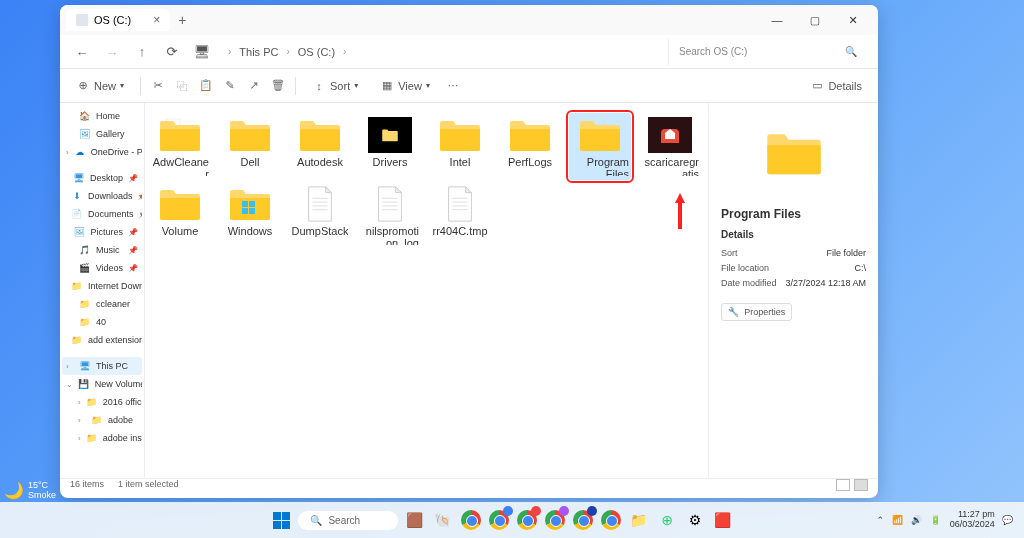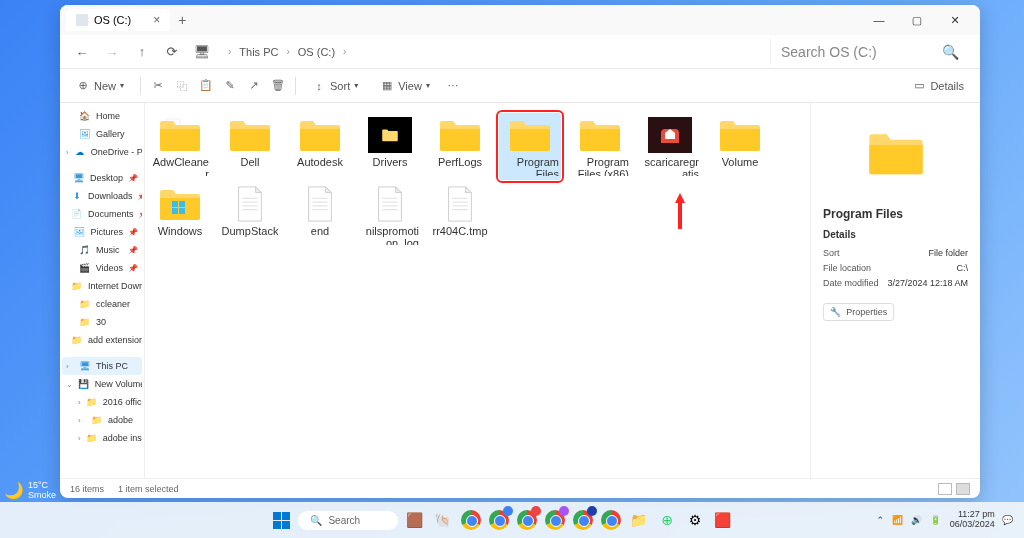--- a/index.html
+++ b/index.html
@@ -1,31 +1,31 @@
 <!DOCTYPE html>
 <html><head>
 <meta charset="utf-8">
 <style>
 * { margin:0; padding:0; box-sizing:border-box; font-family:'Segoe UI',Arial,sans-serif; }
 body { width:1024px; height:538px; background:linear-gradient(135deg,#3b82f6 0%,#60a5fa 50%,#93c5fd 100%); overflow:hidden; position:relative; }
-.window { position:absolute; top:5px; left:60px; width:920px; height:493px; background:#fff; border-radius:8px; box-shadow:0 4px 20px rgba(0,0,0,0.2); display:flex; flex-direction:column; overflow:hidden; }
+.window { position:absolute; top:5px; left:60px; width:818px; height:493px; background:#fff; border-radius:8px; box-shadow:0 4px 20px rgba(0,0,0,0.2); display:flex; flex-direction:column; overflow:hidden; }
 .titlebar { height:30px; display:flex; align-items:center; padding:0 6px; background:#f9f9f9; }
 .tab { display:flex; align-items:center; gap:6px; padding:4px 10px; background:#fff; border-radius:6px 6px 0 0; font-size:11px; }
 .tab .drive-icon { width:12px; height:12px; background:#e0e6ed; border-radius:1px; }
 .tab-close { font-size:12px; color:#666; margin-left:16px; cursor:pointer; }
 .plus-tab { padding:4px 8px; color:#666; font-size:14px; cursor:pointer; }
 .win-controls { margin-left:auto; display:flex; }
 .win-btn { width:38px; height:30px; display:flex; align-items:center; justify-content:center; cursor:pointer; font-size:11px; color:#333; }
 .toolbar1 { height:34px; display:flex; align-items:center; gap:6px; padding:0 10px; border-bottom:1px solid #e8e8e8; font-size:11px; color:#555; }
 .nav-btn { width:24px; height:24px; display:flex; align-items:center; justify-content:center; cursor:pointer; color:#555; font-size:13px; }
 .nav-btn.disabled { color:#bbb; }
 .addressbar { flex:1; display:flex; align-items:center; gap:4px; padding:0 8px; }
 .crumb { cursor:pointer; padding:2px 4px; }
 .crumb-sep { color:#999; font-size:10px; }
-.searchbox { width:200px; display:flex; align-items:center; padding:0 10px; color:#888; font-size:14px; border-left:1px solid #eee; height:26px; justify-content:space-between; }
+.searchbox { width:200px; display:flex; align-items:center; padding:0 10px; color:#888; font-size:10px; border-left:1px solid #eee; height:26px; justify-content:space-between; }
 .toolbar2 { height:34px; display:flex; align-items:center; gap:10px; padding:0 10px; border-bottom:1px solid #e8e8e8; font-size:11px; color:#555; }
 .tb-item { display:flex; align-items:center; gap:4px; cursor:pointer; padding:4px 6px; }
 .tb-icon { width:14px; height:14px; display:inline-flex; align-items:center; justify-content:center; color:#666; }
 .tb-sep-v { width:1px; height:18px; background:#e0e0e0; }
 .content { flex:1; display:flex; overflow:hidden; }
 .sidebar { width:85px; border-right:1px solid #eee; overflow-y:auto; padding:4px 2px; }
 .side-item { display:flex; align-items:center; gap:5px; padding:3px 4px; font-size:9px; color:#333; cursor:pointer; border-radius:3px; white-space:nowrap; overflow:hidden; }
 .side-item.active { background:#e3f2fd; }
 .side-ico { width:12px; height:12px; flex-shrink:0; display:inline-flex; align-items:center; justify-content:center; }
 .side-chev { font-size:8px; color:#888; width:8px; }
@@ -44,21 +44,21 @@
 .watermark { position:absolute; left:10px; bottom:38px; width:116px; height:38px; background:#d0d0d0; display:flex; flex-direction:column; align-items:center; justify-content:center; font-size:11px; font-weight:bold; }
 .wm-red { color:#c00; letter-spacing:1px; }
 .wm-sub { font-size:7px; color:#555; letter-spacing:1px; }
 .details-pane { width:170px; border-left:1px solid #eee; padding:16px 12px; display:flex; flex-direction:column; align-items:flex-start; }
 .details-pane .big-folder { align-self:center; margin:10px 0 30px; }
 .details-title { font-size:12px; font-weight:600; color:#333; margin-bottom:8px; }
 .details-sub { font-size:10px; font-weight:600; color:#333; margin-bottom:8px; }
 .details-row { display:flex; justify-content:space-between; width:100%; font-size:9px; color:#555; margin-bottom:5px; }
 .details-row .v { color:#333; }
 .prop-btn { margin-top:10px; display:flex; align-items:center; gap:5px; font-size:9px; color:#555; cursor:pointer; padding:3px 6px; border:1px solid #ddd; border-radius:3px; }
-.statusbar { height:20px; border-top:1px solid #eee; display:flex; align-items:center; padding:0 10px; font-size:9px; color:#666; gap:14px; }
+.statusbar { height:20px; border-top:1px solid #eee; display:flex; padding:0 10px; font-size:9px; color:#666; gap:14px; }
 .status-icons { margin-left:auto; display:flex; gap:4px; }
 .status-icons span { width:14px; height:12px; border:1px solid #bbb; }
 .taskbar { position:absolute; bottom:0; left:0; right:0; height:36px; background:rgba(240,245,250,0.92); display:flex; align-items:center; padding:0 10px; gap:6px; }
 .tb-weather { position:absolute; left:4px; bottom:38px; display:flex; align-items:center; gap:4px; font-size:9px; color:#fff; }
 .tb-center { display:flex; align-items:center; gap:6px; margin-left:260px; }
 .tb-search { display:flex; align-items:center; gap:6px; background:#fff; border-radius:14px; padding:4px 12px; font-size:10px; color:#666; width:100px; }
 .tb-ico { width:22px; height:22px; border-radius:4px; display:flex; align-items:center; justify-content:center; cursor:pointer; font-size:14px; }
 .tb-tray { margin-left:auto; display:flex; align-items:center; gap:8px; font-size:9px; color:#333; }
 .tb-clock { text-align:right; line-height:1.1; }
 .win-logo { display:grid; grid-template-columns:8px 8px; gap:1px; }
@@ -197,21 +197,21 @@
           <span>Internet Downlo</span>
         </div>
         <div class="side-item">
           <span class="side-chev"></span>
           <span class="side-ico" style="color:#f1c40f">📁</span>
           <span>ccleaner</span>
         </div>
         <div class="side-item">
           <span class="side-chev"></span>
           <span class="side-ico" style="color:#f1c40f">📁</span>
-          <span>30</span>
+          <span>40</span>
         </div>
         <div class="side-item">
           <span class="side-chev"></span>
           <span class="side-ico" style="color:#f1c40f">📁</span>
           <span>add extension</span>
         </div>
         <div style="height: 8px;"></div>
         <div class="side-item active">
           <span class="side-chev">›</span>
           <span class="side-ico" style="color:#3498db">🖥</span>
@@ -279,39 +279,39 @@
               </div>
               <div class="file-name">Drivers</div>
             </div>
             <div class="file-item">
               <div class="file-icon">
                 <svg class="folder-svg" viewBox="0 0 44 36">
                   <path d="M2 8 L2 32 Q2 34 4 34 L40 34 Q42 34 42 32 L42 10 Q42 8 40 8 L18 8 L15 4 L4 4 Q2 4 2 6 Z" fill="#ffd76a"></path>
                   <path d="M2 12 L42 12 L42 32 Q42 34 40 34 L4 34 Q2 34 2 32 Z" fill="#ffca28"></path>
                 </svg>
               </div>
+              <div class="file-name">Intel</div>
+            </div>
+            <div class="file-item">
+              <div class="file-icon">
+                <svg class="folder-svg" viewBox="0 0 44 36">
+                  <path d="M2 8 L2 32 Q2 34 4 34 L40 34 Q42 34 42 32 L42 10 Q42 8 40 8 L18 8 L15 4 L4 4 Q2 4 2 6 Z" fill="#ffd76a"></path>
+                  <path d="M2 12 L42 12 L42 32 Q42 34 40 34 L4 34 Q2 34 2 32 Z" fill="#ffca28"></path>
+                </svg>
+              </div>
               <div class="file-name">PerfLogs</div>
             </div>
             <div class="file-item selected">
               <div class="file-icon">
                 <svg class="folder-svg" viewBox="0 0 44 36">
                   <path d="M2 8 L2 32 Q2 34 4 34 L40 34 Q42 34 42 32 L42 10 Q42 8 40 8 L18 8 L15 4 L4 4 Q2 4 2 6 Z" fill="#ffd76a"></path>
                   <path d="M2 12 L42 12 L42 32 Q42 34 40 34 L4 34 Q2 34 2 32 Z" fill="#ffca28"></path>
                 </svg>
               </div>
               <div class="file-name">Program Files</div>
-            </div>
-            <div class="file-item">
-              <div class="file-icon">
-                <svg class="folder-svg" viewBox="0 0 44 36">
-                  <path d="M2 8 L2 32 Q2 34 4 34 L40 34 Q42 34 42 32 L42 10 Q42 8 40 8 L18 8 L15 4 L4 4 Q2 4 2 6 Z" fill="#ffd76a"></path>
-                  <path d="M2 12 L42 12 L42 32 Q42 34 40 34 L4 34 Q2 34 2 32 Z" fill="#ffca28"></path>
-                </svg>
-              </div>
-              <div class="file-name">Program Files (x86)</div>
             </div>
             <div class="file-item">
               <div class="file-icon">
                 <div class="scari-ico">
                   <svg width="26" height="20" viewBox="0 0 26 20">
                     <path d="M4 18 L4 8 Q4 4 8 4 L18 4 Q22 4 22 8 L22 18 Z" fill="#e74c3c"></path>
                     <path d="M8 8 L13 4 L18 8 L18 14 L8 14 Z" fill="#fff"></path>
                   </svg>
                 </div>
               </div>
@@ -348,33 +348,20 @@
                 <svg class="doc-svg" viewBox="0 0 32 40">
                   <path d="M4 2 L22 2 L28 8 L28 38 L4 38 Z" fill="#fff" stroke="#ccc"></path>
                   <path d="M22 2 L22 8 L28 8 Z" fill="#eee" stroke="#ccc"></path>
                   <line x1="8" y1="14" x2="24" y2="14" stroke="#ddd"></line>
                   <line x1="8" y1="18" x2="24" y2="18" stroke="#ddd"></line>
                   <line x1="8" y1="22" x2="24" y2="22" stroke="#ddd"></line>
                   <line x1="8" y1="26" x2="24" y2="26" stroke="#ddd"></line>
                 </svg>
               </div>
               <div class="file-name">DumpStack</div>
-            </div>
-            <div class="file-item">
-              <div class="file-icon">
-                <svg class="doc-svg" viewBox="0 0 32 40">
-                  <path d="M4 2 L22 2 L28 8 L28 38 L4 38 Z" fill="#fff" stroke="#ccc"></path>
-                  <path d="M22 2 L22 8 L28 8 Z" fill="#eee" stroke="#ccc"></path>
-                  <line x1="8" y1="14" x2="24" y2="14" stroke="#ddd"></line>
-                  <line x1="8" y1="18" x2="24" y2="18" stroke="#ddd"></line>
-                  <line x1="8" y1="22" x2="24" y2="22" stroke="#ddd"></line>
-                  <line x1="8" y1="26" x2="24" y2="26" stroke="#ddd"></line>
-                </svg>
-              </div>
-              <div class="file-name">end</div>
             </div>
             <div class="file-item">
               <div class="file-icon">
                 <svg class="doc-svg" viewBox="0 0 32 40">
                   <path d="M4 2 L22 2 L28 8 L28 38 L4 38 Z" fill="#fff" stroke="#ccc"></path>
                   <path d="M22 2 L22 8 L28 8 Z" fill="#eee" stroke="#ccc"></path>
                   <line x1="8" y1="14" x2="24" y2="14" stroke="#ddd"></line>
                   <line x1="8" y1="18" x2="24" y2="18" stroke="#ddd"></line>
                   <line x1="8" y1="22" x2="24" y2="22" stroke="#ddd"></line>
                   <line x1="8" y1="26" x2="24" y2="26" stroke="#ddd"></line>

